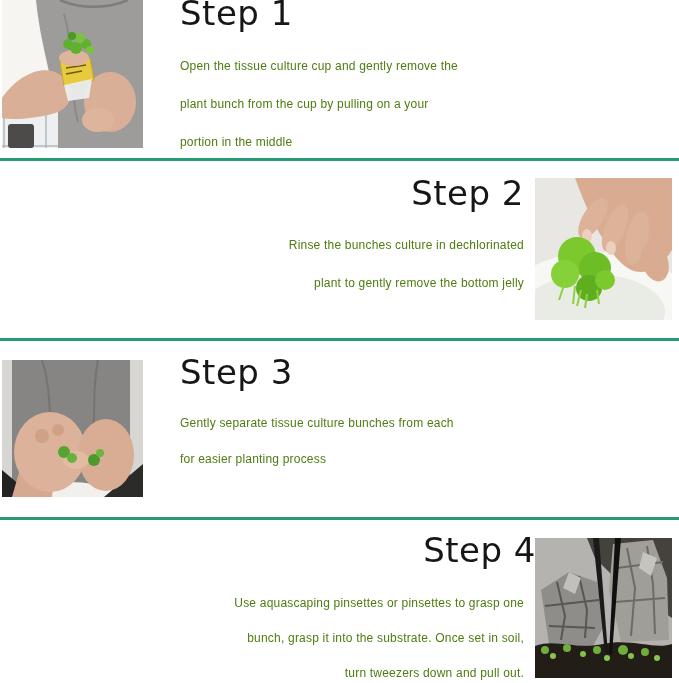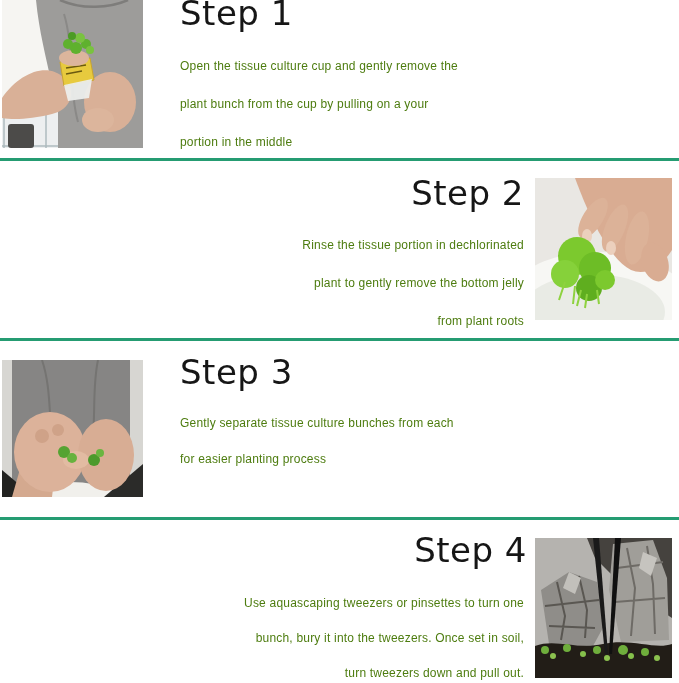--- a/index.html
+++ b/index.html
@@ -78,23 +78,22 @@
           <circle cx="60" cy="90" r="16" fill="#6dbd26"></circle>
           <circle cx="30" cy="96" r="14" fill="#86d13a"></circle>
           <circle cx="54" cy="110" r="13" fill="#5fae1f"></circle>
           <circle cx="70" cy="102" r="10" fill="#7cc92e"></circle>
           <path d="M30 104 L24 122 M40 108 L38 126 M52 116 L50 130 M62 112 L64 126 M46 112 L42 128" stroke="#8ed23f" stroke-width="2" fill="none"></path>
         </g>
       </svg>
     </div>
     <div class="step-title align-right" style="right:179px;top:12px;">Step 2</div>
     <div class="step-body align-right" style="right:179px;top:65px;">
-      <div class="line">Rinse the tissue portion in dechlorinated</div>
+      <div class="line">Rinse the bunches culture in dechlorinated</div>
       <div class="line">plant to gently remove the bottom jelly</div>
-      <div class="line">from plant roots</div>
     </div>
   </div>
 
   <div class="divider" style="top:338px;"></div>
 
   <div class="section" style="top:341px;height:176px;border-radius:23px;">
     <div class="photo" style="left:2px;top:19px;width:141px;height:137px;" aria-label="separating-tissue-culture-bunches-photo">
       <svg width="141" height="137" viewBox="0 0 141 137">
         <rect width="141" height="137" fill="#d7d6d2"></rect>
         <rect x="10" width="118" height="137" fill="#868584"></rect>
@@ -144,21 +143,21 @@
             <circle cx="72" cy="120" r="3" fill="#8cc24f"></circle>
           <circle cx="88" cy="112" r="5" fill="#6fae3c"></circle>
             <circle cx="96" cy="118" r="3" fill="#85c04b"></circle>
           <circle cx="110" cy="114" r="4" fill="#6fae3c"></circle>
             <circle cx="122" cy="120" r="3" fill="#8cc24f"></circle>
         </g>
         <polygon points="58,0 70,116 73,116 64,0" fill="#1a1a1a"></polygon>
         <polygon points="80,0 74,116 77,116 86,0" fill="#101010"></polygon>
       </svg>
     </div>
-    <div class="step-title align-right" style="right:176px;top:10px;text-align:center;">Step 4</div>
+    <div class="step-title align-right" style="right:167px;top:10px;text-align:center;">Step 4</div>
     <div class="step-body align-right lh35" style="right:179px;top:66px;">
-      <div class="line">Use aquascaping tweezers or pinsettes to turn one</div>
-      <div class="line">bunch, bury it into the tweezers. Once set in soil,</div>
+      <div class="line">Use aquascaping pinsettes or pinsettes to grasp one</div>
+      <div class="line">bunch, grasp it into the substrate. Once set in soil,</div>
       <div class="line">turn tweezers down and pull out.</div>
     </div>
   </div>
 
 </div>
 
 </body></html>

